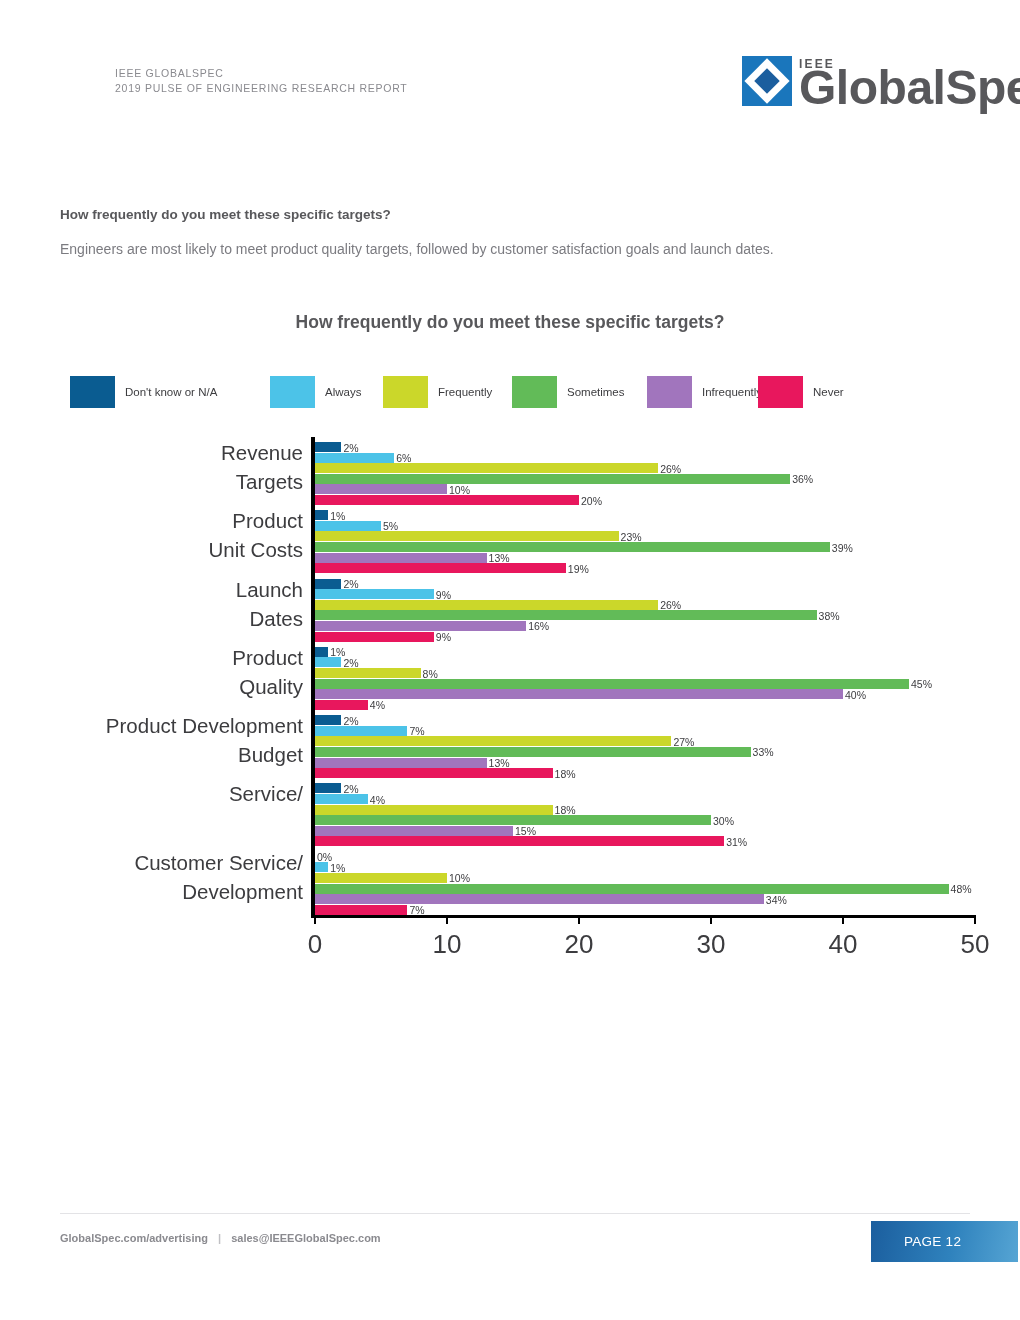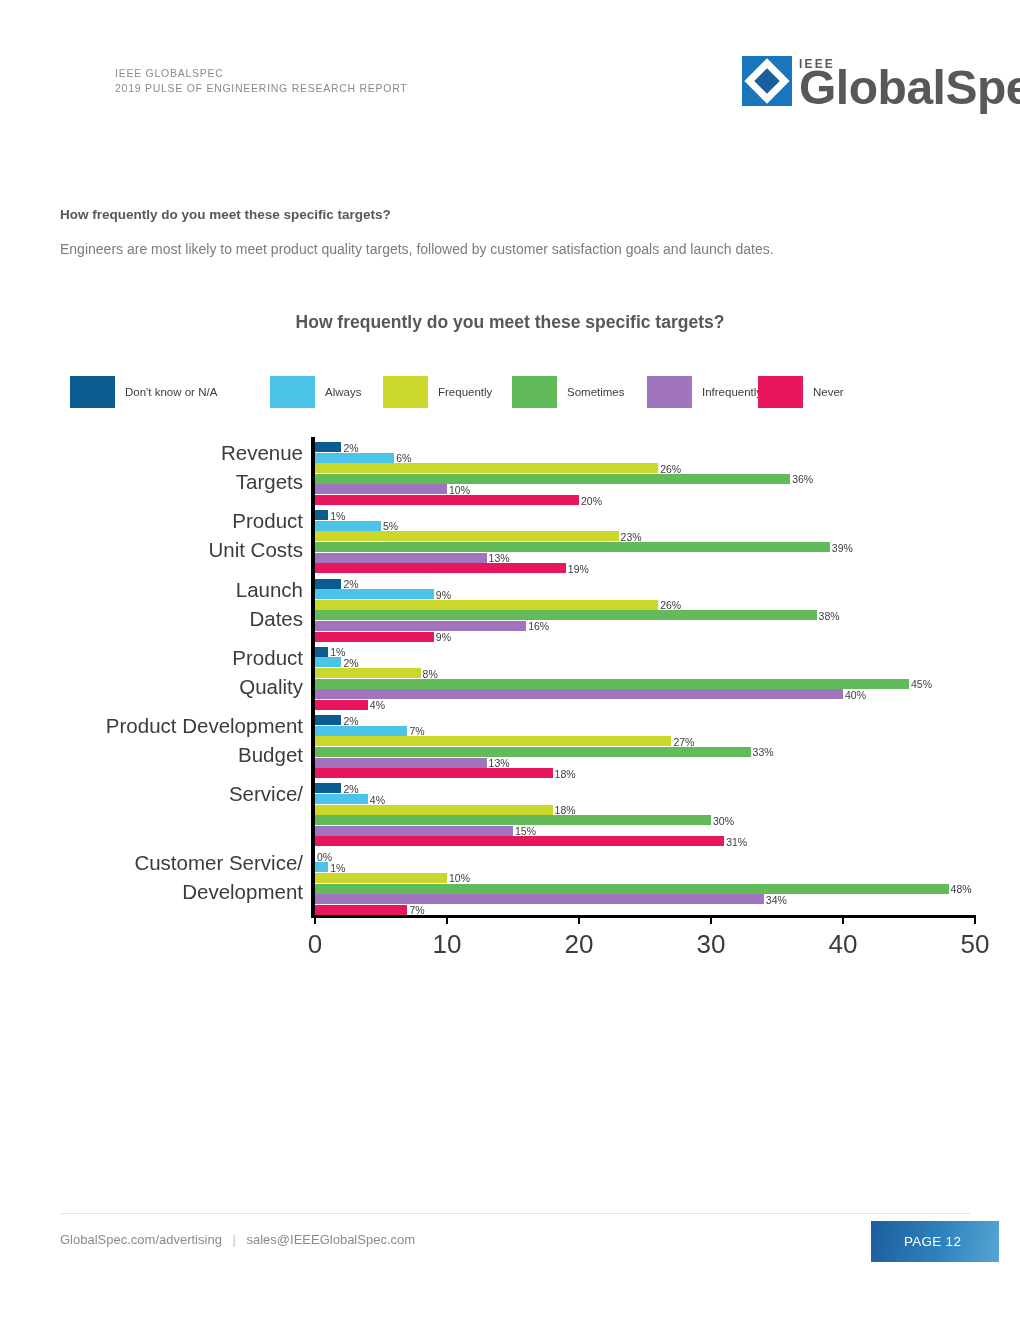--- a/index.html
+++ b/index.html
@@ -81,25 +81,25 @@
     line-height:10px;
   }
   .cat-lb{
     position:absolute;right:0;text-align:right;
     font-size:20.5px;color:#3c3c3f;line-height:29px;width:280px;
   }
 
   
   .footer-rule{position:absolute;left:60px;top:1213px;width:910px;height:1px;background:#e3e3e6;}
   .footer-text{
-    position:absolute;left:60px;top:1232px;font-size:13px;color:#8a8a8f;
+    position:absolute;left:60px;top:1232px;font-size:11px;color:#8a8a8f;font-weight:bold;
   }
   .footer-sep{margin:0 7px;color:#c0c0c4;}
   .page-badge{
-    position:absolute;left:871px;top:1221px;width:128px;height:41px;
+    position:absolute;left:871px;top:1221px;width:147px;height:41px;
     background:linear-gradient(100deg,#1b5e9e 0%,#2f82bd 55%,#56a5d4 100%);
     color:#ffffff;font-size:13.5px;display:flex;align-items:center;
     padding-left:33px;box-sizing:border-box;letter-spacing:0.02em;
   }
 </style>
 </head>
 <body>
 
 <div class="header">
   <div class="hdr-text">

